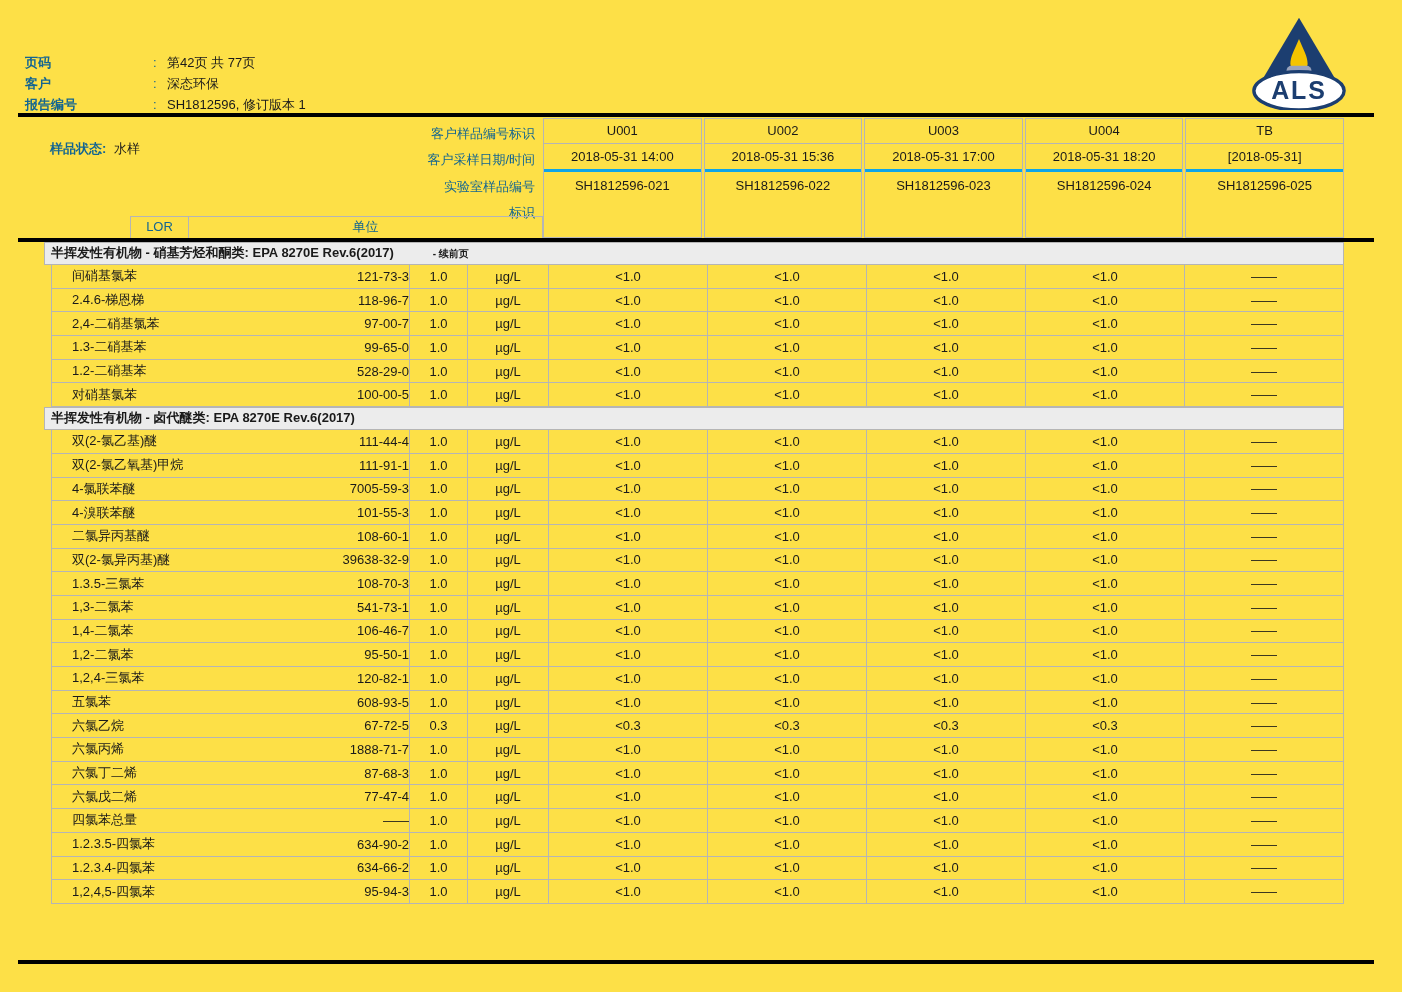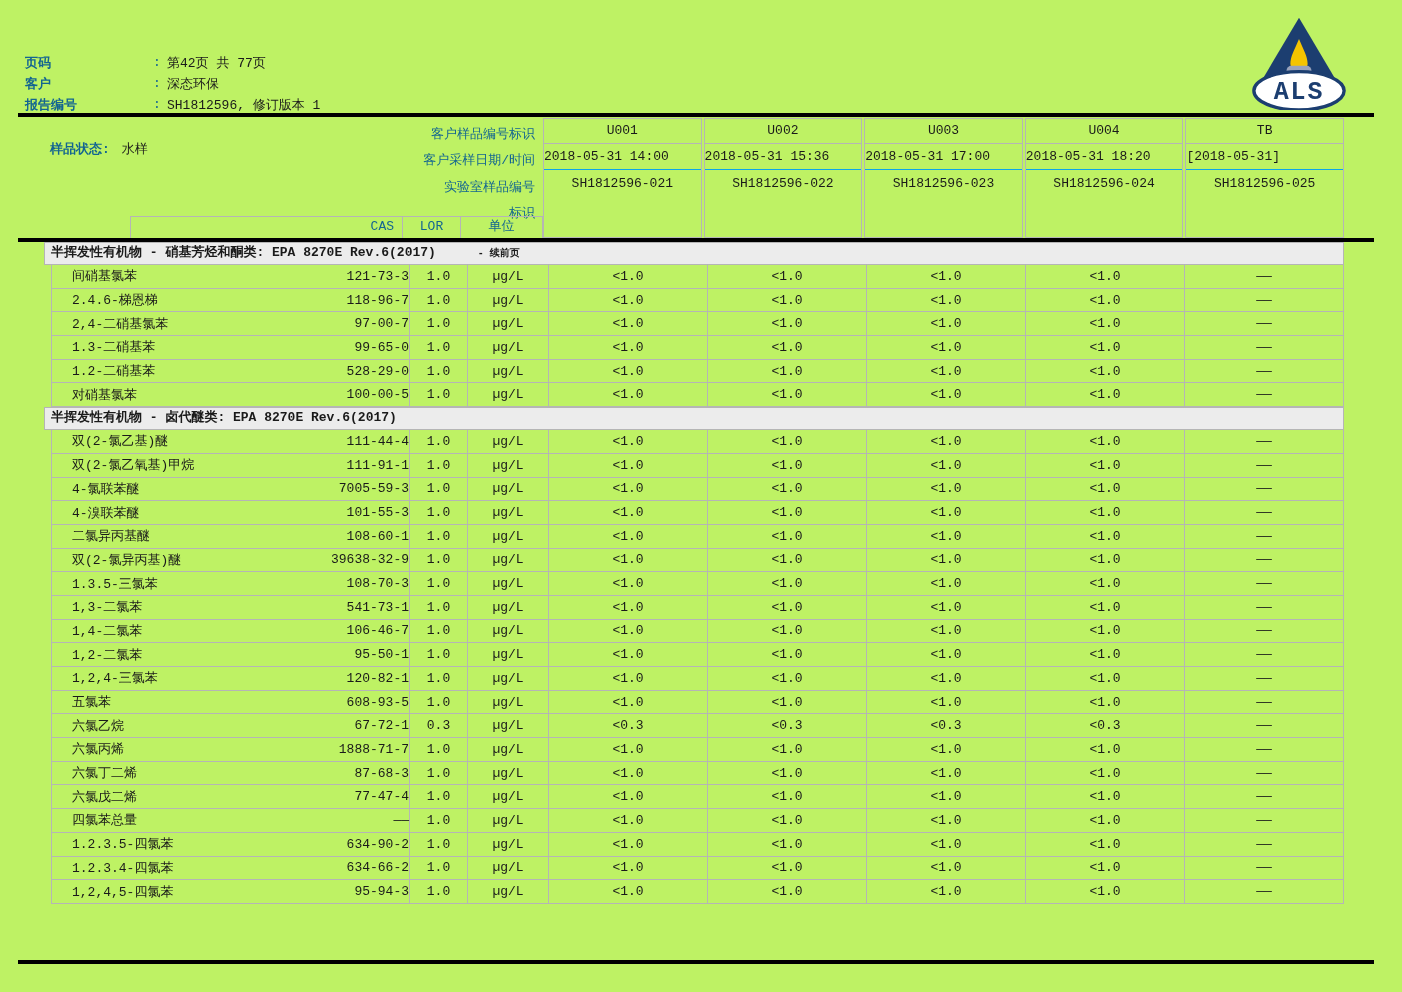--- a/index.html
+++ b/index.html
@@ -1,18 +1,18 @@
 <!DOCTYPE html>
 <html><head>
 <meta charset="utf-8">
 <style>
   html,body { margin:0; padding:0; background:#fff; }
   .page {
-    position:relative; width:1402px; height:992px; background:#bef264;
-    font-family:Liberation Mono, monospace; color:#1a1a1a; overflow:hidden;
+    position:relative; width:1402px; height:992px; background:#fde047;
+    font-family:Liberation Sans, sans-serif; color:#1a1a1a; overflow:hidden;
   }
   
   .report-header { position:absolute; top:52px; left:25px; font-size:13px; }
   .hfield { display:flex; height:21px; align-items:center; }
   .hlabel { width:128px; color:#136591; font-weight:bold; }
   .hcolon { width:14px; color:#136591; }
   .hvalue { color:#1a1a1a; }
   .logo { position:absolute; top:14px; left:1251px; width:96px; height:96px;text-align:right; }
   .rule { background:#000; position:absolute; left:18px; width:1356px; height:4px; }
   .rule-top { top:113px; }
@@ -27,21 +27,21 @@
   .row-label { position:absolute; right:8px; color:#136591; white-space:nowrap; }
   .cas-header { position:absolute; bottom:0; right:0; left:86px; height:21px;
     display:flex; border:1px solid #b5b5b5; border-bottom:none; color:#136591; }
   .cas-header > div { line-height:20px; box-sizing:border-box; }
   .cas-cell { width:272px; text-align:right; padding-right:8px; border-right:1px solid #b5b5b5; }
   .lor-cell { width:58px; text-align:center; border-right:1px solid #b5b5b5; }
   .unit-cell { flex:1; text-align:center; }
   .sample-cols { flex:1; display:flex; gap:2px; }
   .sample-col { flex:1; display:flex; flex-direction:column; border:1px solid #b5b5b5; }
   .sc-id   { height:24px; line-height:24px; text-align:center; border-bottom:1px solid #b5b5b5; }
-  .sc-date { height:25px; line-height:25px; border-bottom:1px solid #0ea5e9; }
+  .sc-date { height:25px; line-height:25px; text-align:center; border-bottom:3px solid #0ea5e9; }
   .sc-lab  { flex:1; text-align:center; padding-top:6px; }
   .rule-mid { margin-left:-26px; width:1356px; height:4px; background:#000; }
   
   .section-header { height:21px; line-height:20px; background:#ececec;
     border:1px solid #b5b5b5; padding-left:6px; font-weight:bold; }
   .sh-suffix { font-size:10px;margin-left:36px; }
   .data-row { display:flex; height:23.7px; box-sizing:border-box; align-items:center;
     border-left:1px solid #b5b5b5; border-right:1px solid #b5b5b5; border-bottom:1px solid #b5b5b5;margin-left:7px; }
   .data-row > div { height:100%; display:flex; align-items:center; box-sizing:border-box; }
   .c-name { width:220px; padding-left:20px; }
@@ -93,21 +93,20 @@
           <span class="lbl">样品状态:</span>
           <span class="val">水样</span>
         </div>
         <div id="row-labels">
             <div class="row-label" style="top: 7px;">客户样品编号标识</div>
             <div class="row-label" style="top: 33px;">客户采样日期/时间</div>
             <div class="row-label" style="top: 60px;">实验室样品编号</div>
             <div class="row-label" style="top: 86px;">标识</div>
           </div>
         <div class="cas-header">
-          <div class="cas-cell">CAS</div>
           <div class="lor-cell">LOR</div>
           <div class="unit-cell">单位</div>
         </div>
       </div>
       <div class="sample-cols" id="sample-cols">
           <div class="sample-col">
             <div class="sc-id">U001</div>
             <div class="sc-date">2018-05-31 14:00</div>
             <div class="sc-lab">SH1812596-021</div>
           </div>
@@ -330,21 +329,21 @@
           <div class="c-lor">1.0</div>
           <div class="c-unit">µg/L</div>
           <div class="c-val">&lt;1.0</div>
           <div class="c-val">&lt;1.0</div>
           <div class="c-val">&lt;1.0</div>
           <div class="c-val">&lt;1.0</div>
           <div class="c-val">——</div>
         </div>
         <div class="data-row">
           <div class="c-name">六氯乙烷</div>
-          <div class="c-cas">67-72-1</div>
+          <div class="c-cas">67-72-5</div>
           <div class="c-lor">0.3</div>
           <div class="c-unit">µg/L</div>
           <div class="c-val">&lt;0.3</div>
           <div class="c-val">&lt;0.3</div>
           <div class="c-val">&lt;0.3</div>
           <div class="c-val">&lt;0.3</div>
           <div class="c-val">——</div>
         </div>
         <div class="data-row">
           <div class="c-name">六氯丙烯</div>

